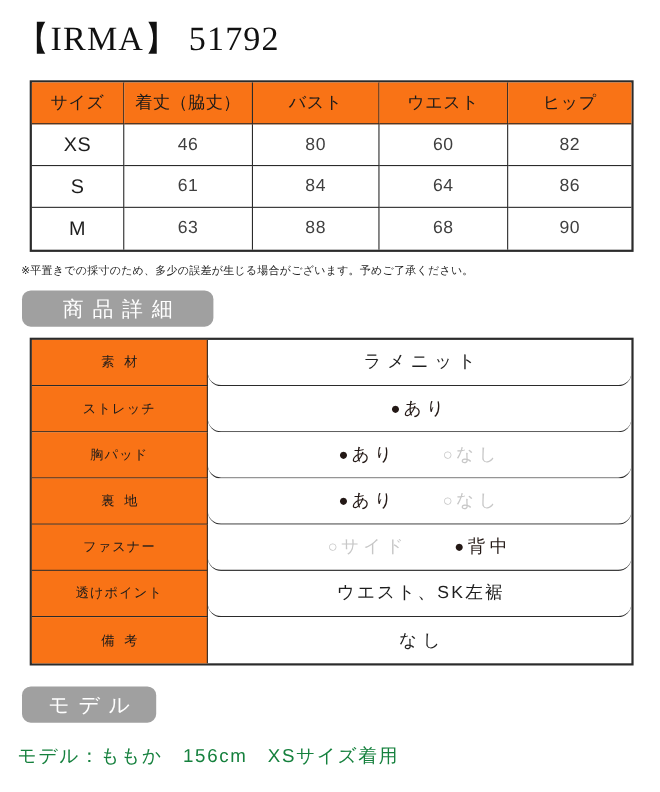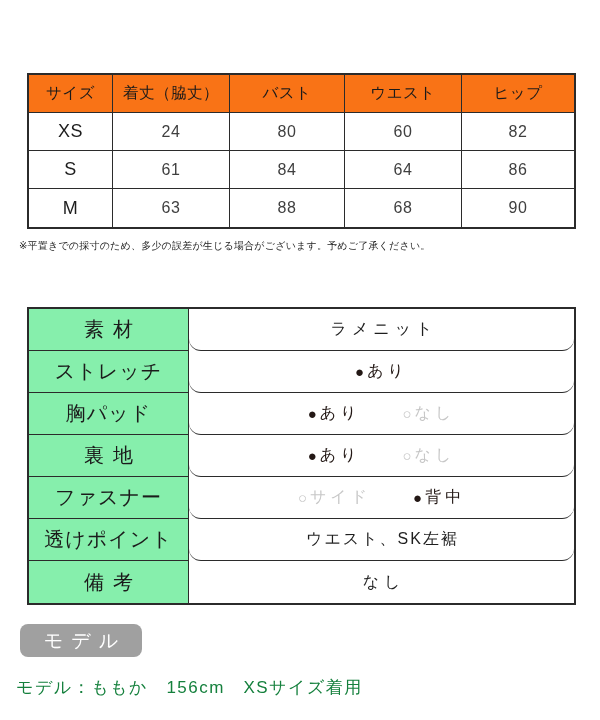--- a/index.html
+++ b/index.html
@@ -100,27 +100,27 @@
     top: 307px;
     width: 549px;
     border: 2px solid #2b2b2b;
     display: grid;
     grid-template-columns: 160px 1fr;
     background: #ffffff;
   }
   .dt-row { display: contents; }
   .dt-label {
     height: 42px;
-    background: #86efac;
+    background: #f97316;
     border-right: 1.5px solid #2b2b2b;
     border-bottom: 1.5px solid #2b2b2b;
     display: flex;
     align-items: center;
     justify-content: center;
-    font-size: 20px;
+    font-size: 12px;
     color: #1b1b1b;
     letter-spacing: 1px;
     white-space: nowrap;
   }
   .dt-label.ls-wide { letter-spacing: 9px; text-indent: 9px; }
   .dt-value {
     height: 42px;
     border-bottom: 1.5px solid #2b2b2b;
     display: flex;
     align-items: center;
@@ -154,32 +154,33 @@
     letter-spacing: 1.5px;
     color: #15803d;
     white-space: nowrap;
   }
 </style>
 </head>
 <body>
 
 <div class="page">
 
+  <div class="title">【IRMA】 51792</div>
 
   <div class="size-table">
     <div class="st-row">
       <div class="st-cell head">サイズ</div>
       <div class="st-cell head">着丈（脇丈）</div>
       <div class="st-cell head">バスト</div>
       <div class="st-cell head">ウエスト</div>
       <div class="st-cell head last-col">ヒップ</div>
     </div>
     <div class="st-row">
       <div class="st-cell size-name">XS</div>
-      <div class="st-cell">24</div>
+      <div class="st-cell">46</div>
       <div class="st-cell">80</div>
       <div class="st-cell">60</div>
       <div class="st-cell last-col">82</div>
     </div>
     <div class="st-row">
       <div class="st-cell size-name">S</div>
       <div class="st-cell">61</div>
       <div class="st-cell">84</div>
       <div class="st-cell">64</div>
       <div class="st-cell last-col">86</div>
@@ -188,20 +189,23 @@
       <div class="st-cell size-name last-row">M</div>
       <div class="st-cell last-row">63</div>
       <div class="st-cell last-row">88</div>
       <div class="st-cell last-row">68</div>
       <div class="st-cell last-col last-row">90</div>
     </div>
   </div>
 
   <div class="note">※平置きでの採寸のため、多少の誤差が生じる場合がございます。予めご了承ください。</div>
 
+  <div class="badge badge-details">
+    <span>商品詳細</span>
+  </div>
 
   <div class="details-table">
 
     <div class="dt-row">
       <div class="dt-label ls-wide">素材</div>
       <div class="dt-value">
         <span class="value-text">ラメニット</span>
       </div>
     </div>
 

